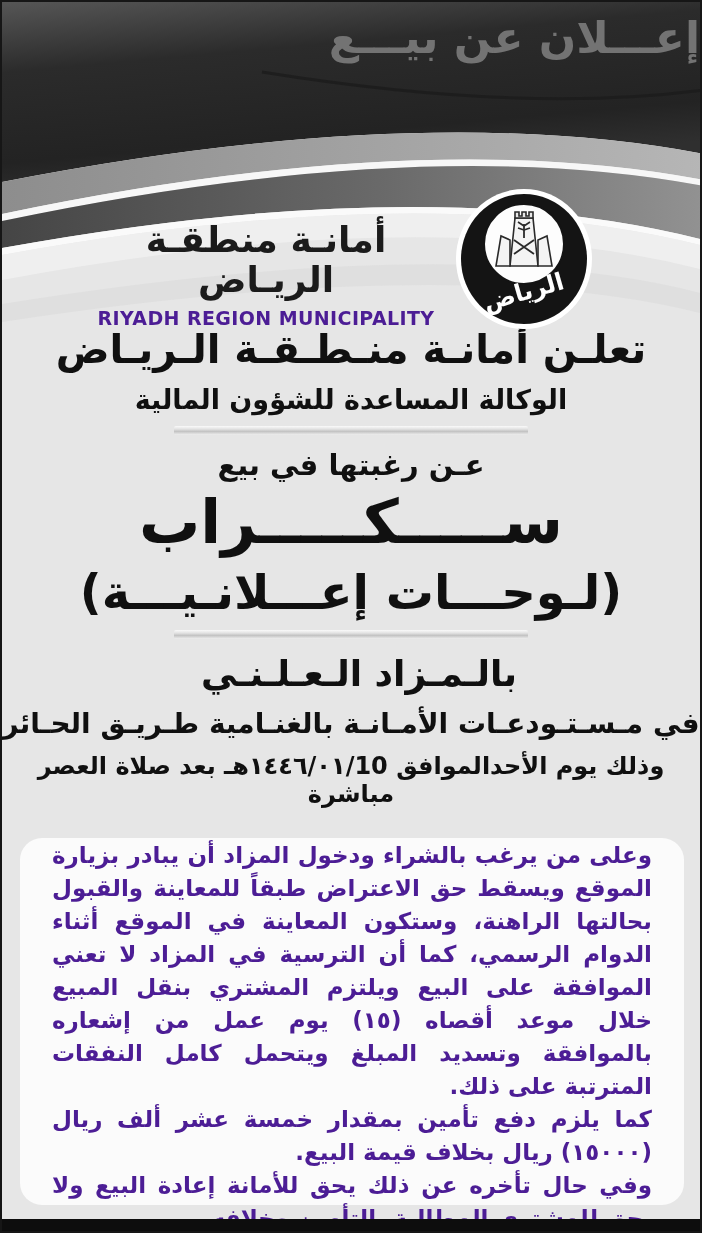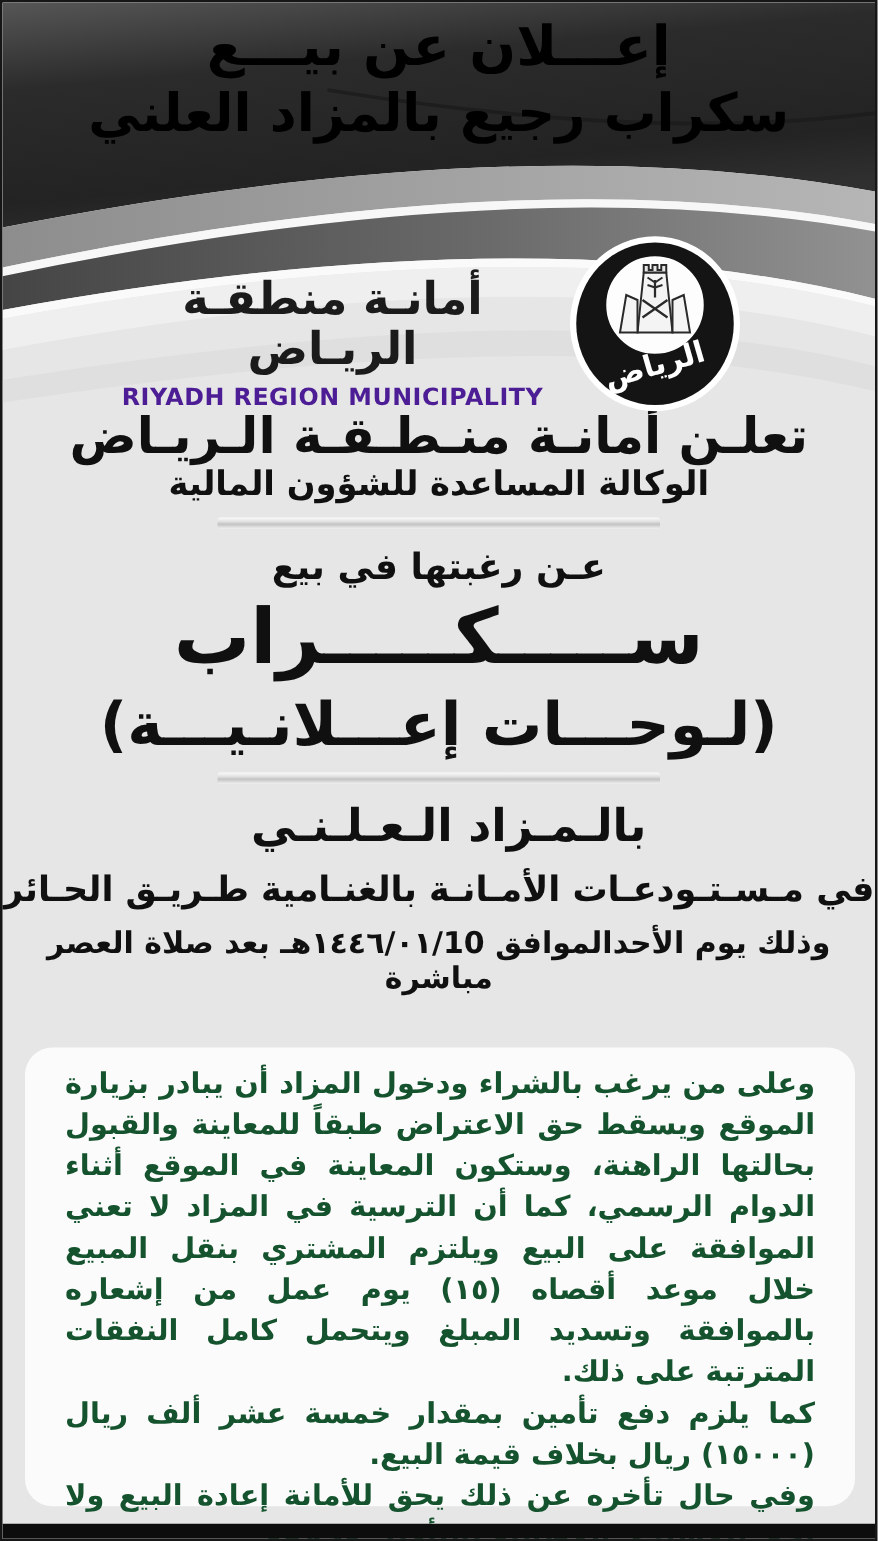--- a/index.html
+++ b/index.html
@@ -6,54 +6,54 @@
   .page{
     position:relative;width:702px;height:1233px;margin:0 auto;
     background:#e6e6e6;overflow:hidden;
     border:2px solid #161616;box-sizing:border-box;
     font-family:"DejaVu Sans",sans-serif;direction:rtl;
   }
   
   .swoosh{position:absolute;top:0;left:0;z-index:1;}
   .header-titles{
     position:absolute;top:10px;left:0;width:100%;z-index:2;
-    text-align:center;color:#000000;font-weight:bold;
+    text-align:right;color:#737373;font-weight:bold;
   }
   .header-titles .h1{font-size:44px;line-height:1.18;}
   .header-titles .h2{font-size:42px;line-height:1.18;margin-top:2px;}
   
   .brand-text{
     position:absolute;top:218px;left:78px;width:372px;z-index:3;
     text-align:center;color:#1b1b1b;
   }
   .brand-text .ar{font-size:36px;font-weight:bold;line-height:1.1;}
   .brand-text .en{direction:ltr;font-size:19px;font-weight:bold;letter-spacing:.4px;margin-top:8px;color:#4c1d95;}
   .logo{position:absolute;top:186px;left:452px;z-index:3;}
   
   .main{
     position:absolute;top:324px;left:0;width:100%;z-index:2;
     text-align:center;color:#101010;font-weight:bold;
   }
   .t-announce{font-size:40px;line-height:1.15;}
-  .t-agency{font-size:27px;}
+  .t-agency{font-size:27px;margin-top:12px;}
   .sep{
     width:354px;height:9px;margin:11px auto 0 auto;border-radius:2px;
     background:linear-gradient(180deg,#fafafa 0%,#e2e2e2 35%,#c3c3c3 60%,#efefef 100%);
   }
   .t-desire{font-size:29px;margin-top:13px;}
   .t-big1{font-size:61px;line-height:1.05;margin-top:8px;letter-spacing:1px;}
   .t-big2{font-size:48px;line-height:1.1;margin-top:12px;}
   .t-method{font-size:36px;margin-top:14px;padding-left:16px;}
   .t-location{font-size:28px;margin-top:13px;}
   .t-datetime{font-size:24px;margin-top:12px;}
   
   .terms{
     position:absolute;top:836px;left:18px;width:664px;height:367px;z-index:2;
     background:#fbfbfb;border-radius:22px;box-sizing:border-box;
-    padding:13px 32px 16px 32px;color:#14532d;
+    padding:1px 32px 16px 32px;color:#4c1d95;
   }
   .terms p{
     margin:0;font-size:23px;font-weight:bold;line-height:33px;
     text-align:justify;text-align-last:right;
   }
   
   .bottom-bar{position:absolute;left:0;bottom:0;width:100%;height:12px;background:#0d0d0d;z-index:4;}
 </style>
 </head>
 <body>
@@ -83,21 +83,20 @@
     <path d="M0,180 Q420,98 702,152 L702,178 Q420,124 0,212 Z" fill="url(#gBand1)"></path>
     <path d="M0,212 Q420,124 702,178 L702,184 Q420,131 0,219 Z" fill="#f7f7f7"></path>
     <path d="M0,219 Q420,131 702,184 L702,238 Q430,168 0,246 Z" fill="url(#gBand2)"></path>
     <path d="M0,246 Q430,168 702,238 L702,244 Q430,175 0,253 Z" fill="#fafafa"></path>
     <path d="M0,253 Q430,175 702,244 L702,268 Q430,198 0,278 Z" fill="#f1f1f1" opacity="0.75"></path>
     <path d="M0,302 Q460,228 702,292 L702,312 Q460,250 0,320 Z" fill="#dadada" opacity="0.6"></path>
   </svg>
 
   <div class="header-titles">
     <div class="h1">إعـــلان عن بيـــع</div>
-    <div class="h2">سكراب رجيع بالمزاد العلني</div>
   </div>
 
   <div class="brand-text">
     <div class="ar">أمانـة منطقـة الريـاض</div>
     <div class="en">RIYADH REGION MUNICIPALITY</div>
   </div>
 
   <svg class="logo" width="140" height="142" viewBox="0 0 140 142">
     <ellipse cx="70" cy="71" rx="68" ry="70" fill="#ffffff"></ellipse>
     <ellipse cx="70" cy="71" rx="63" ry="65" fill="#141414"></ellipse>

